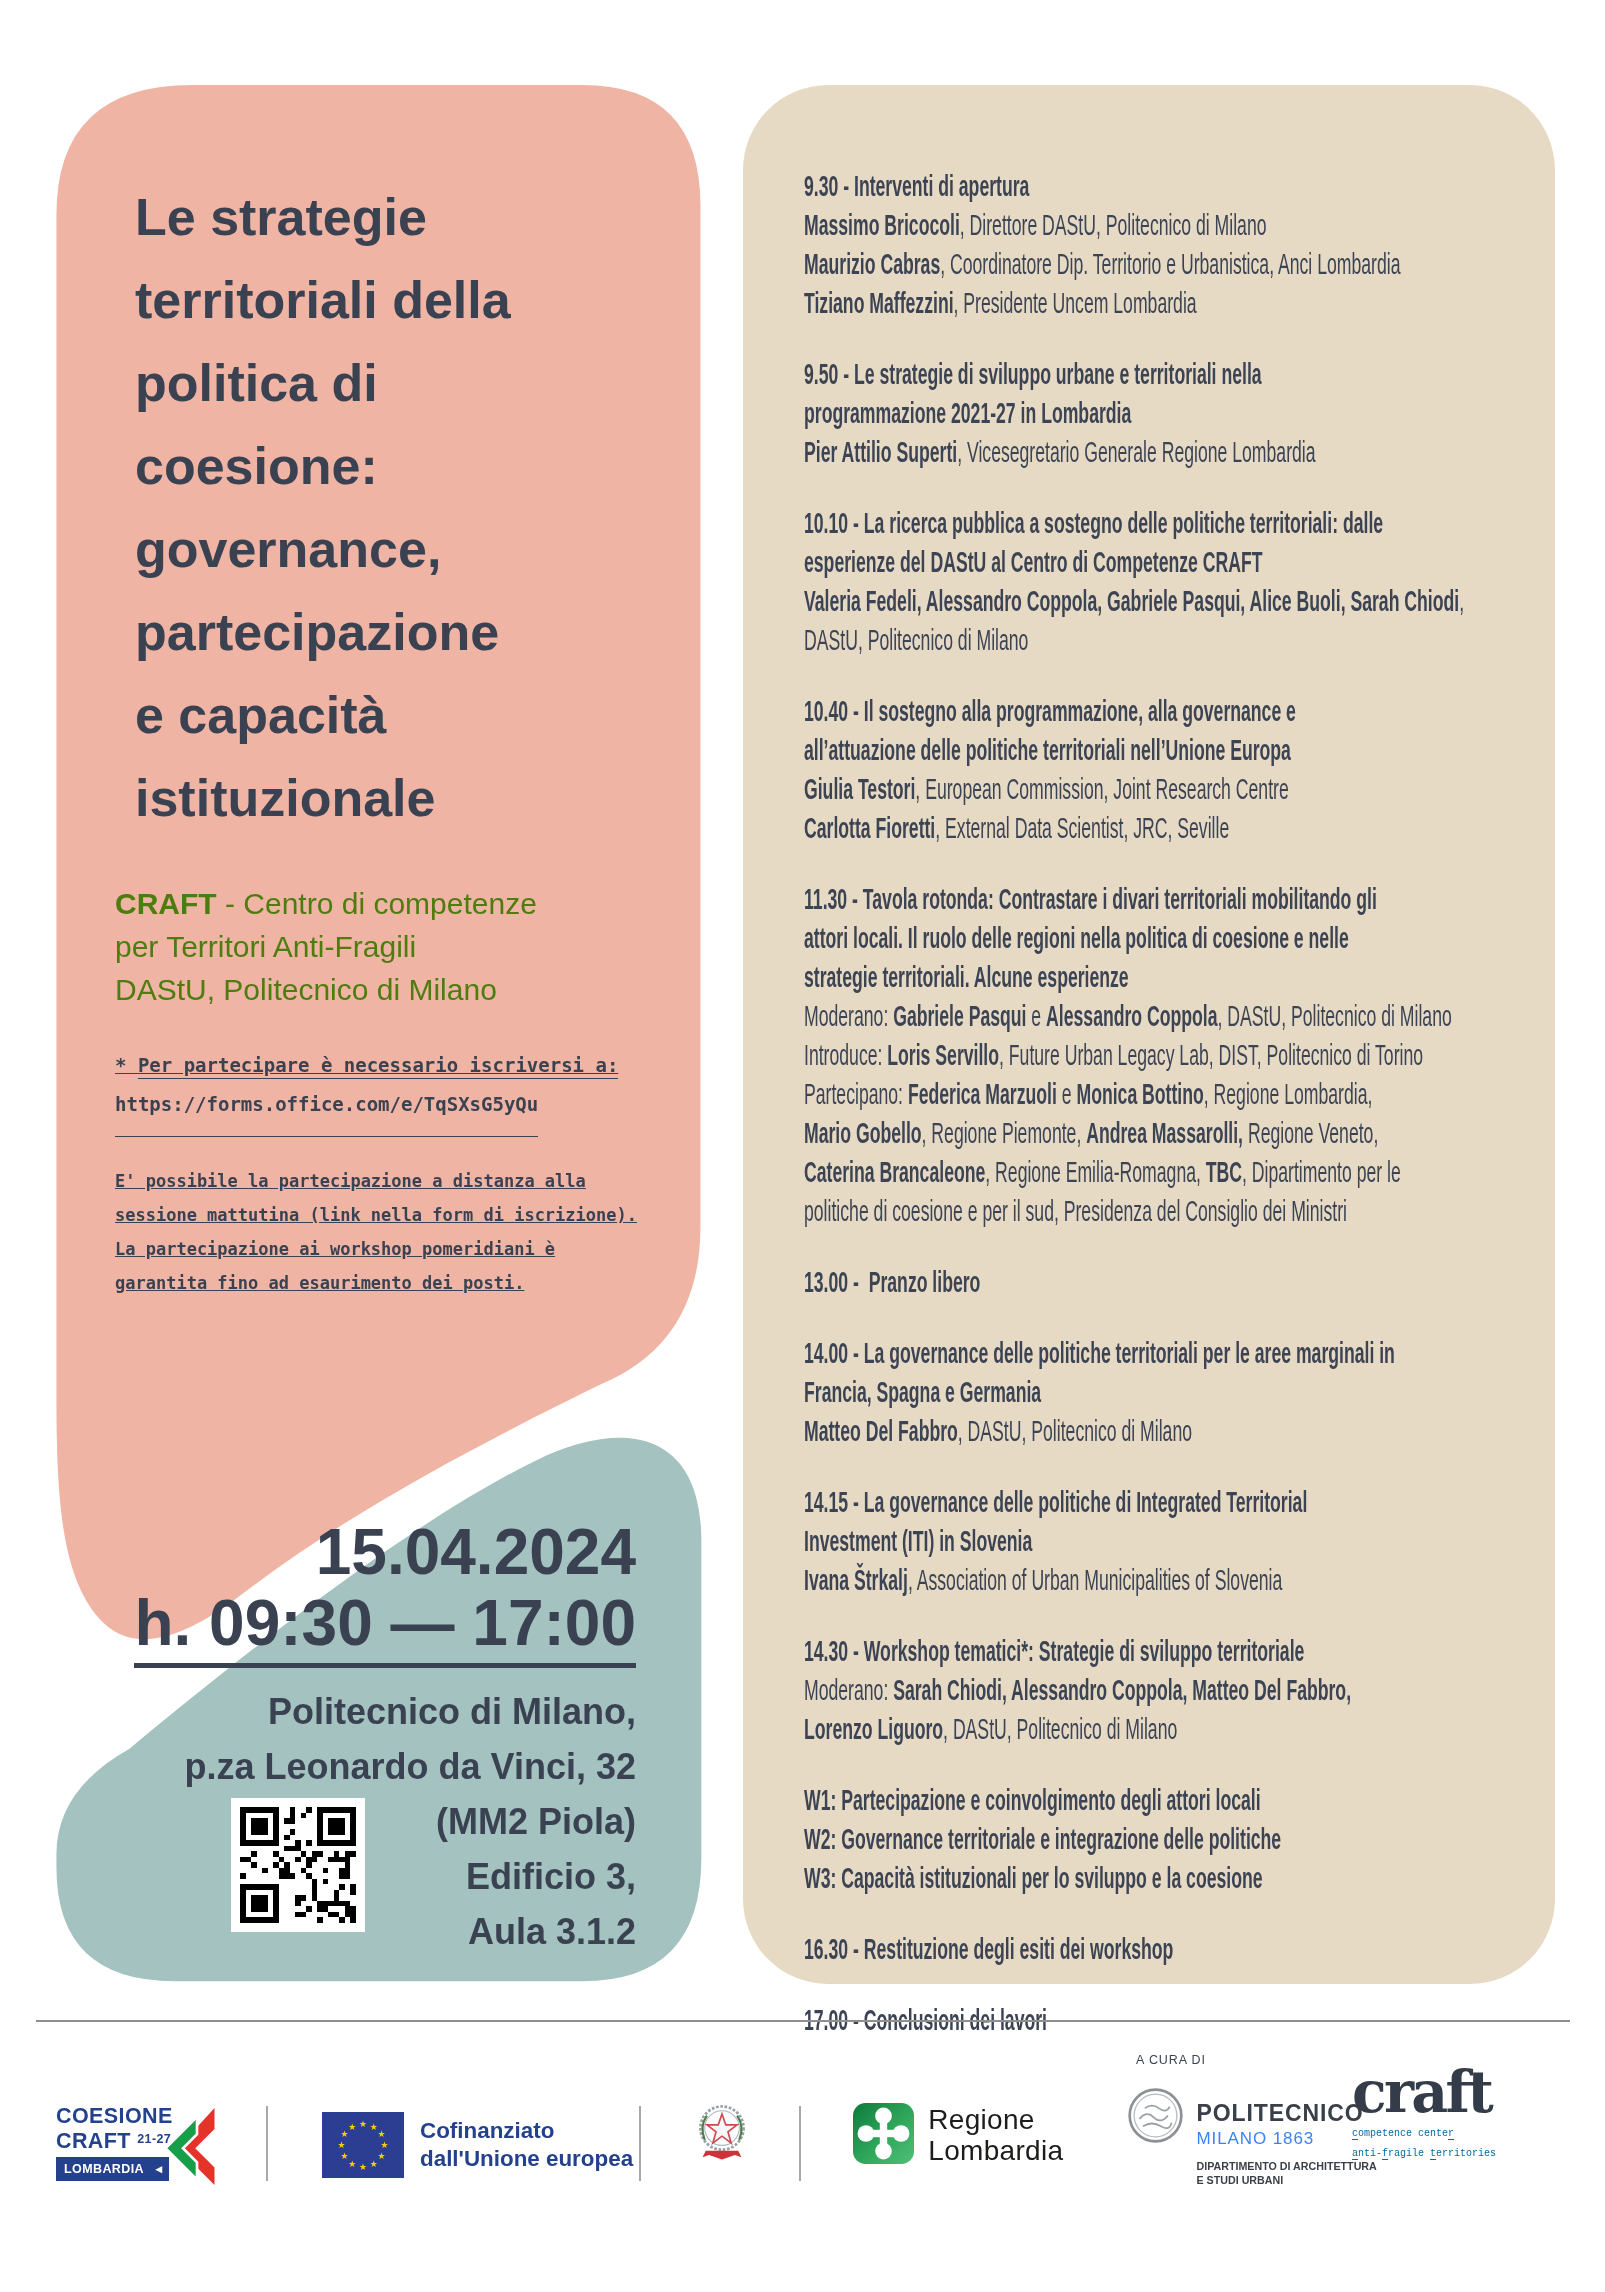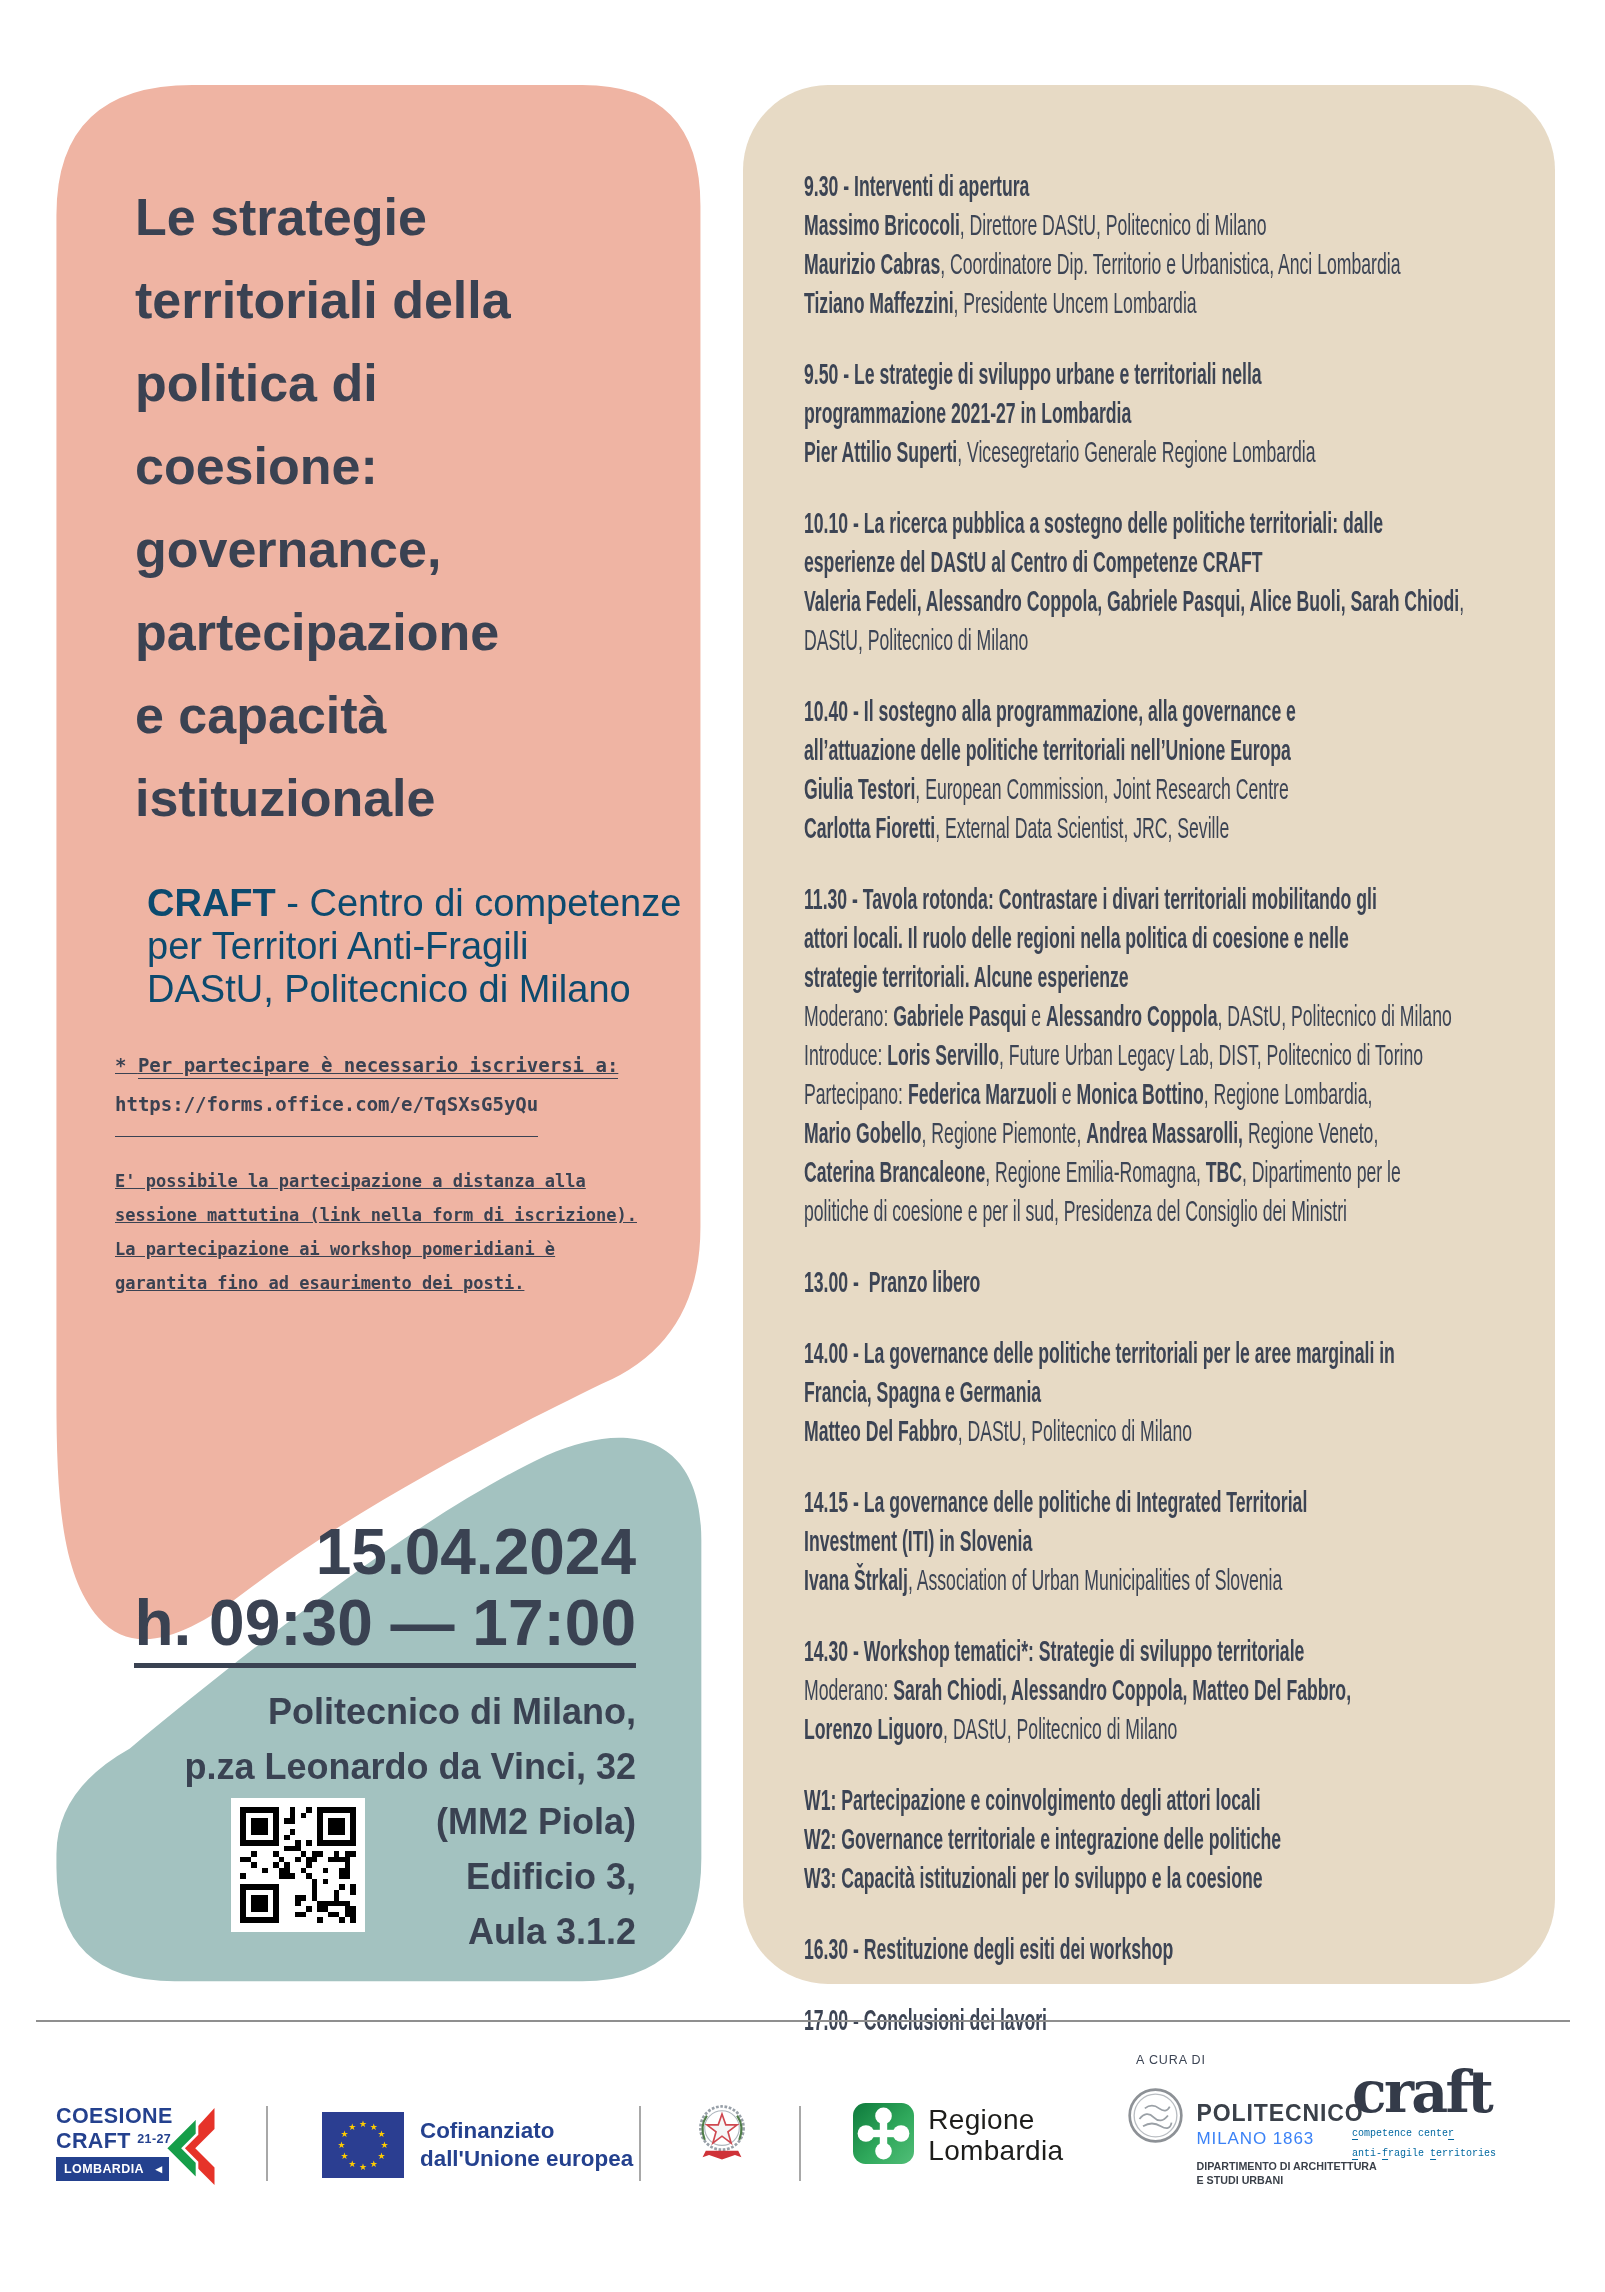--- a/index.html
+++ b/index.html
@@ -16,21 +16,21 @@
   .prog-wrap { position:absolute; left:61px; top:82px; width:716px; }
   .prog-inner { width:1155px; transform:scaleX(0.608); transform-origin:0 0; }
   .prog-item { margin-bottom:32px; }
   .prog-line { font-size:29px; line-height:39px; white-space:pre-wrap; color:#3C4454; font-weight:400; }
   .prog-line .b { font-weight:700; }
 
   
   .title { position:absolute; left:115px; top:176px; width:591px;
            font-size:52px; line-height:83px; font-weight:700; color:#3A4252; white-space:pre-wrap;margin-left:20px; }
   .craft-center { position:absolute; left:115px; top:882px; width:573px;
-           font-size:38px; line-height:43px; color:#0c4a6e; white-space:pre-wrap;margin-left:32px; }
+           font-size:30px; line-height:43px; color:#4d7c0f; white-space:pre-wrap; }
   .craft-center .b { font-weight:700; }
   .mono { font-family:"DejaVu Sans Mono", monospace; font-weight:700; color:#3A4252;text-decoration:underline; }
   .note-star { position:absolute; left:115px; top:1046px; width:609px; font-size:19px; line-height:39px; }
   .note-star .ul { border-bottom:1.8px solid #3A4252; padding-bottom:1.8px; }
   .reg-link { display:inline-block; border-bottom:1.8px solid #3A4252; padding-bottom:12px; color:#3A4252; text-decoration:none; }
   .note-par { position:absolute; left:115px; top:1164px; width:609px;
            font-size:17px; line-height:34px; white-space:pre-wrap; }
 
   
   .when-where { position:absolute; left:90px; top:1518px; width:546px; text-align:right; color:#3A4252; }

